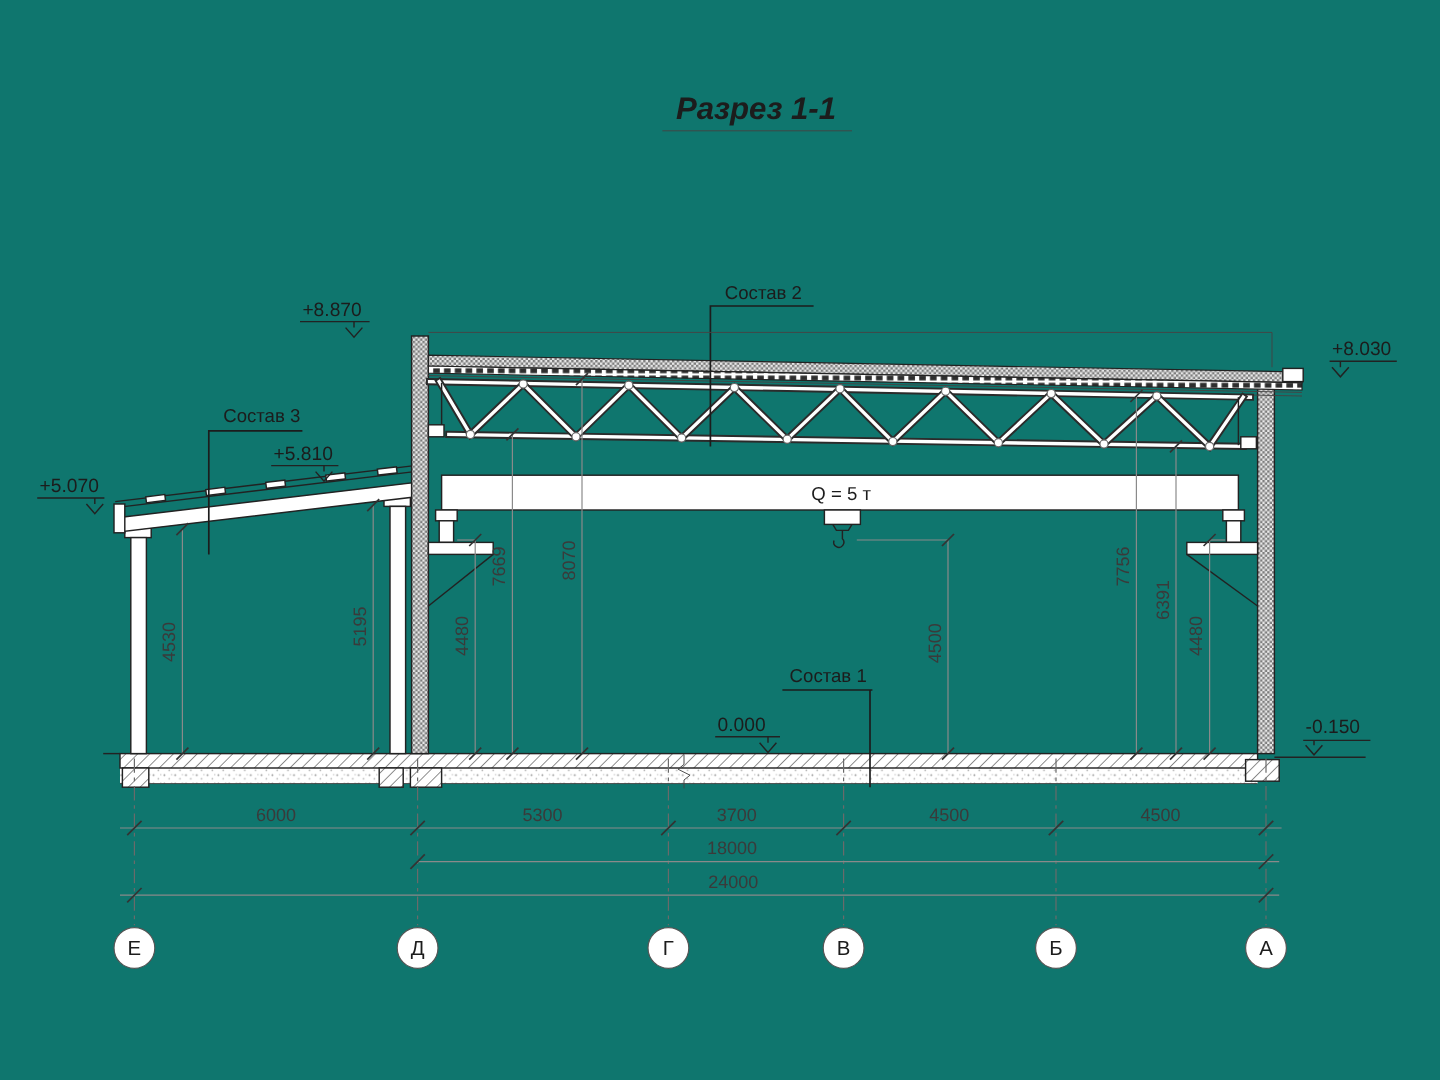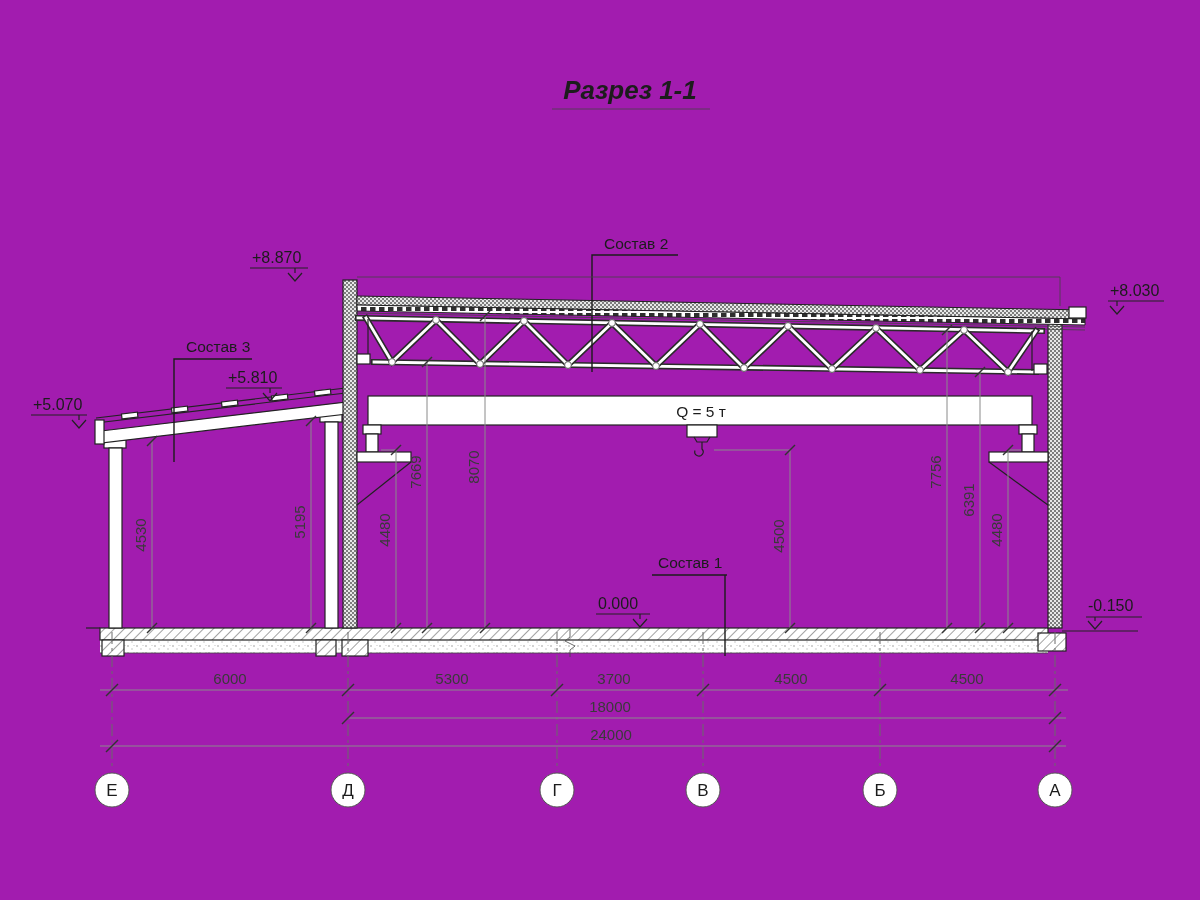--- a/index.html
+++ b/index.html
@@ -1,16 +1,16 @@
 <!DOCTYPE html>
 <html><head>
 <meta charset="utf-8">
 <style>
   html,body{margin:0;padding:0;background:#fff;}
-  .stage{width:1200px;height:900px;position:relative;background:#a21caf;text-align:center;}
+  .stage{width:1200px;height:900px;position:relative;background:#0f766e;text-align:center;}
   svg{display:block;}
   text{font-family:"Liberation Sans",sans-serif;fill:#1c1c1c;}
   .t-title{font-size:26px;font-style:italic;font-weight:bold;}
   .t-label{font-size:15.5px;}
   .t-elev{font-size:16px;}
   .t-dim{font-size:15px;fill:#3a3a3a;}
   .t-axis{font-size:17px;}
   .ln{stroke:#222;stroke-width:1.2;fill:none;}
   .ln-thin{stroke:#444;stroke-width:0.8;fill:none;}
   .ln-dim{stroke:#8a8a8a;stroke-width:1;fill:none;}

